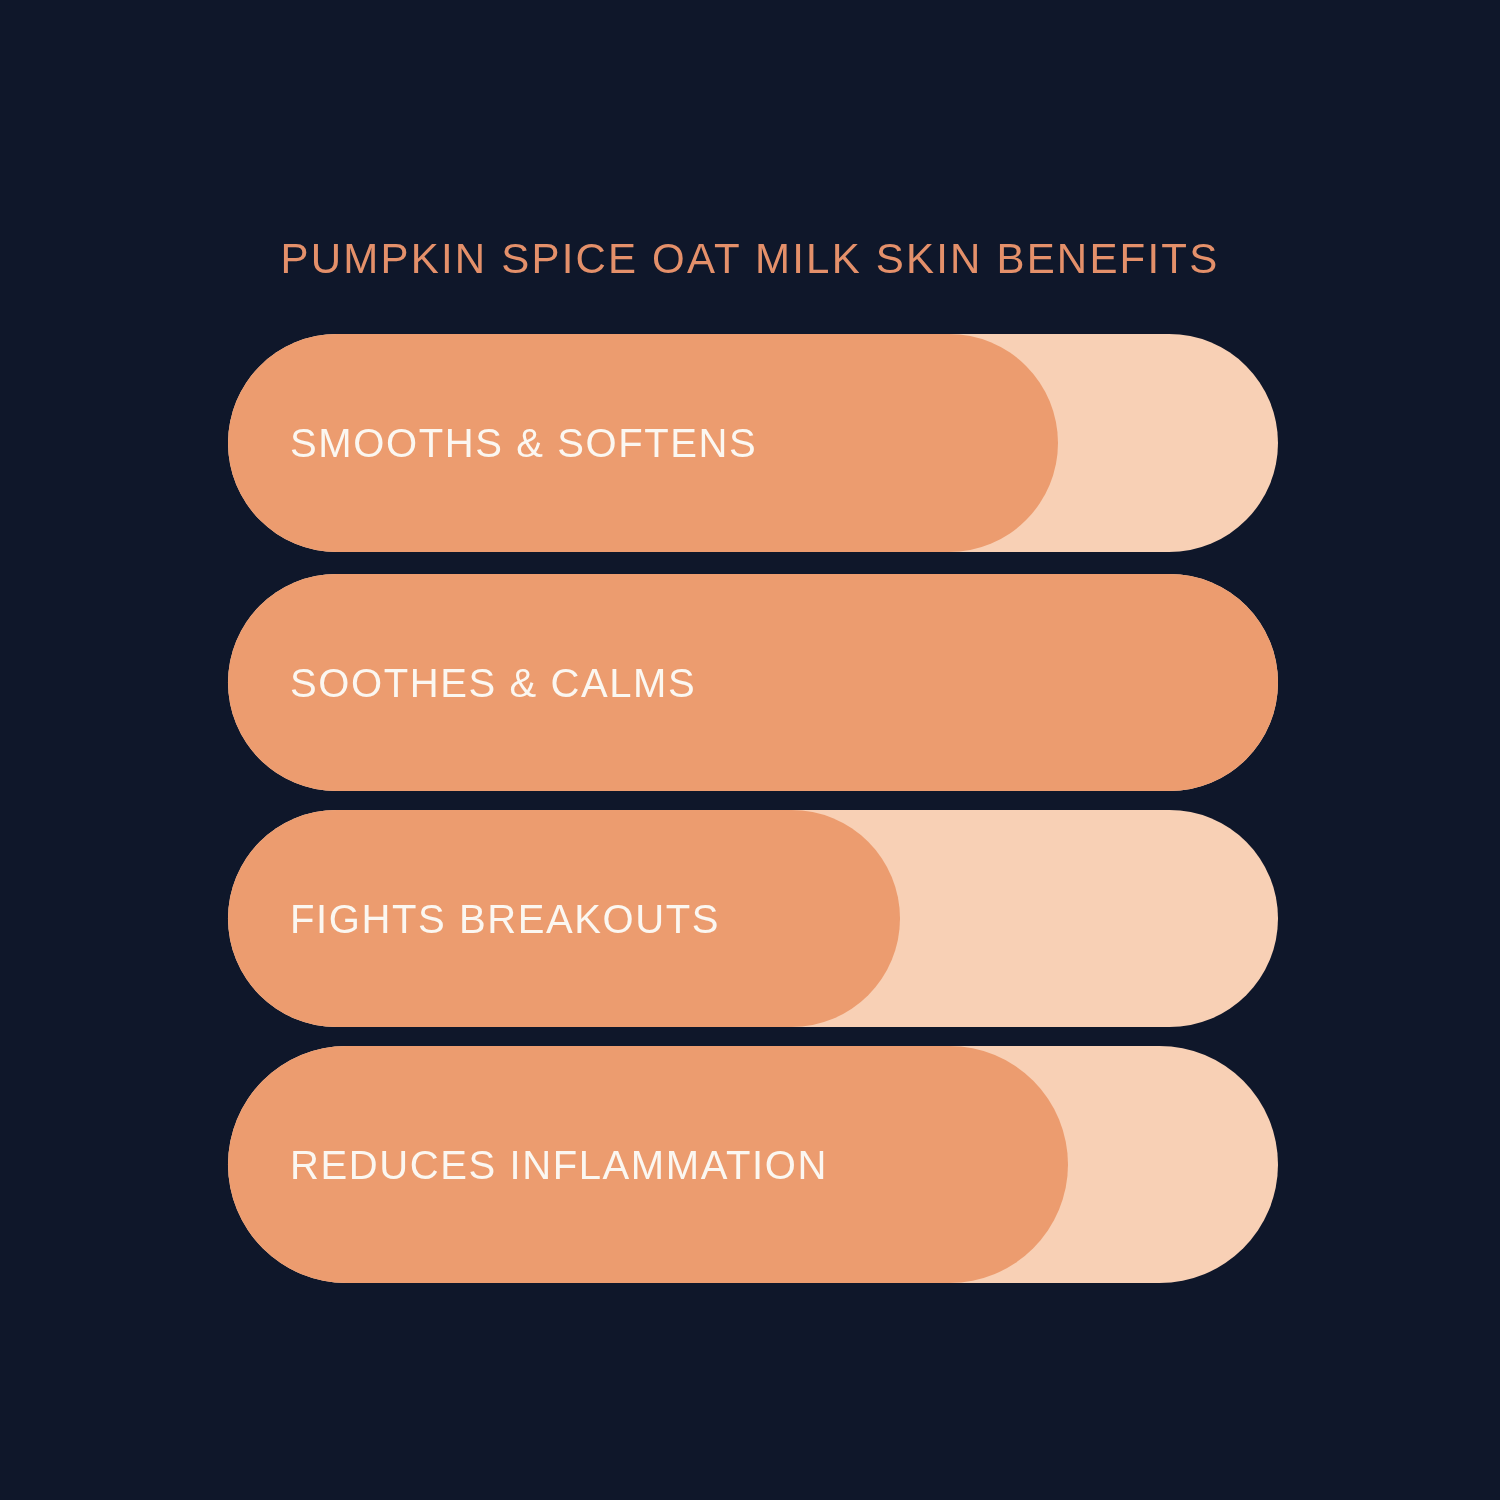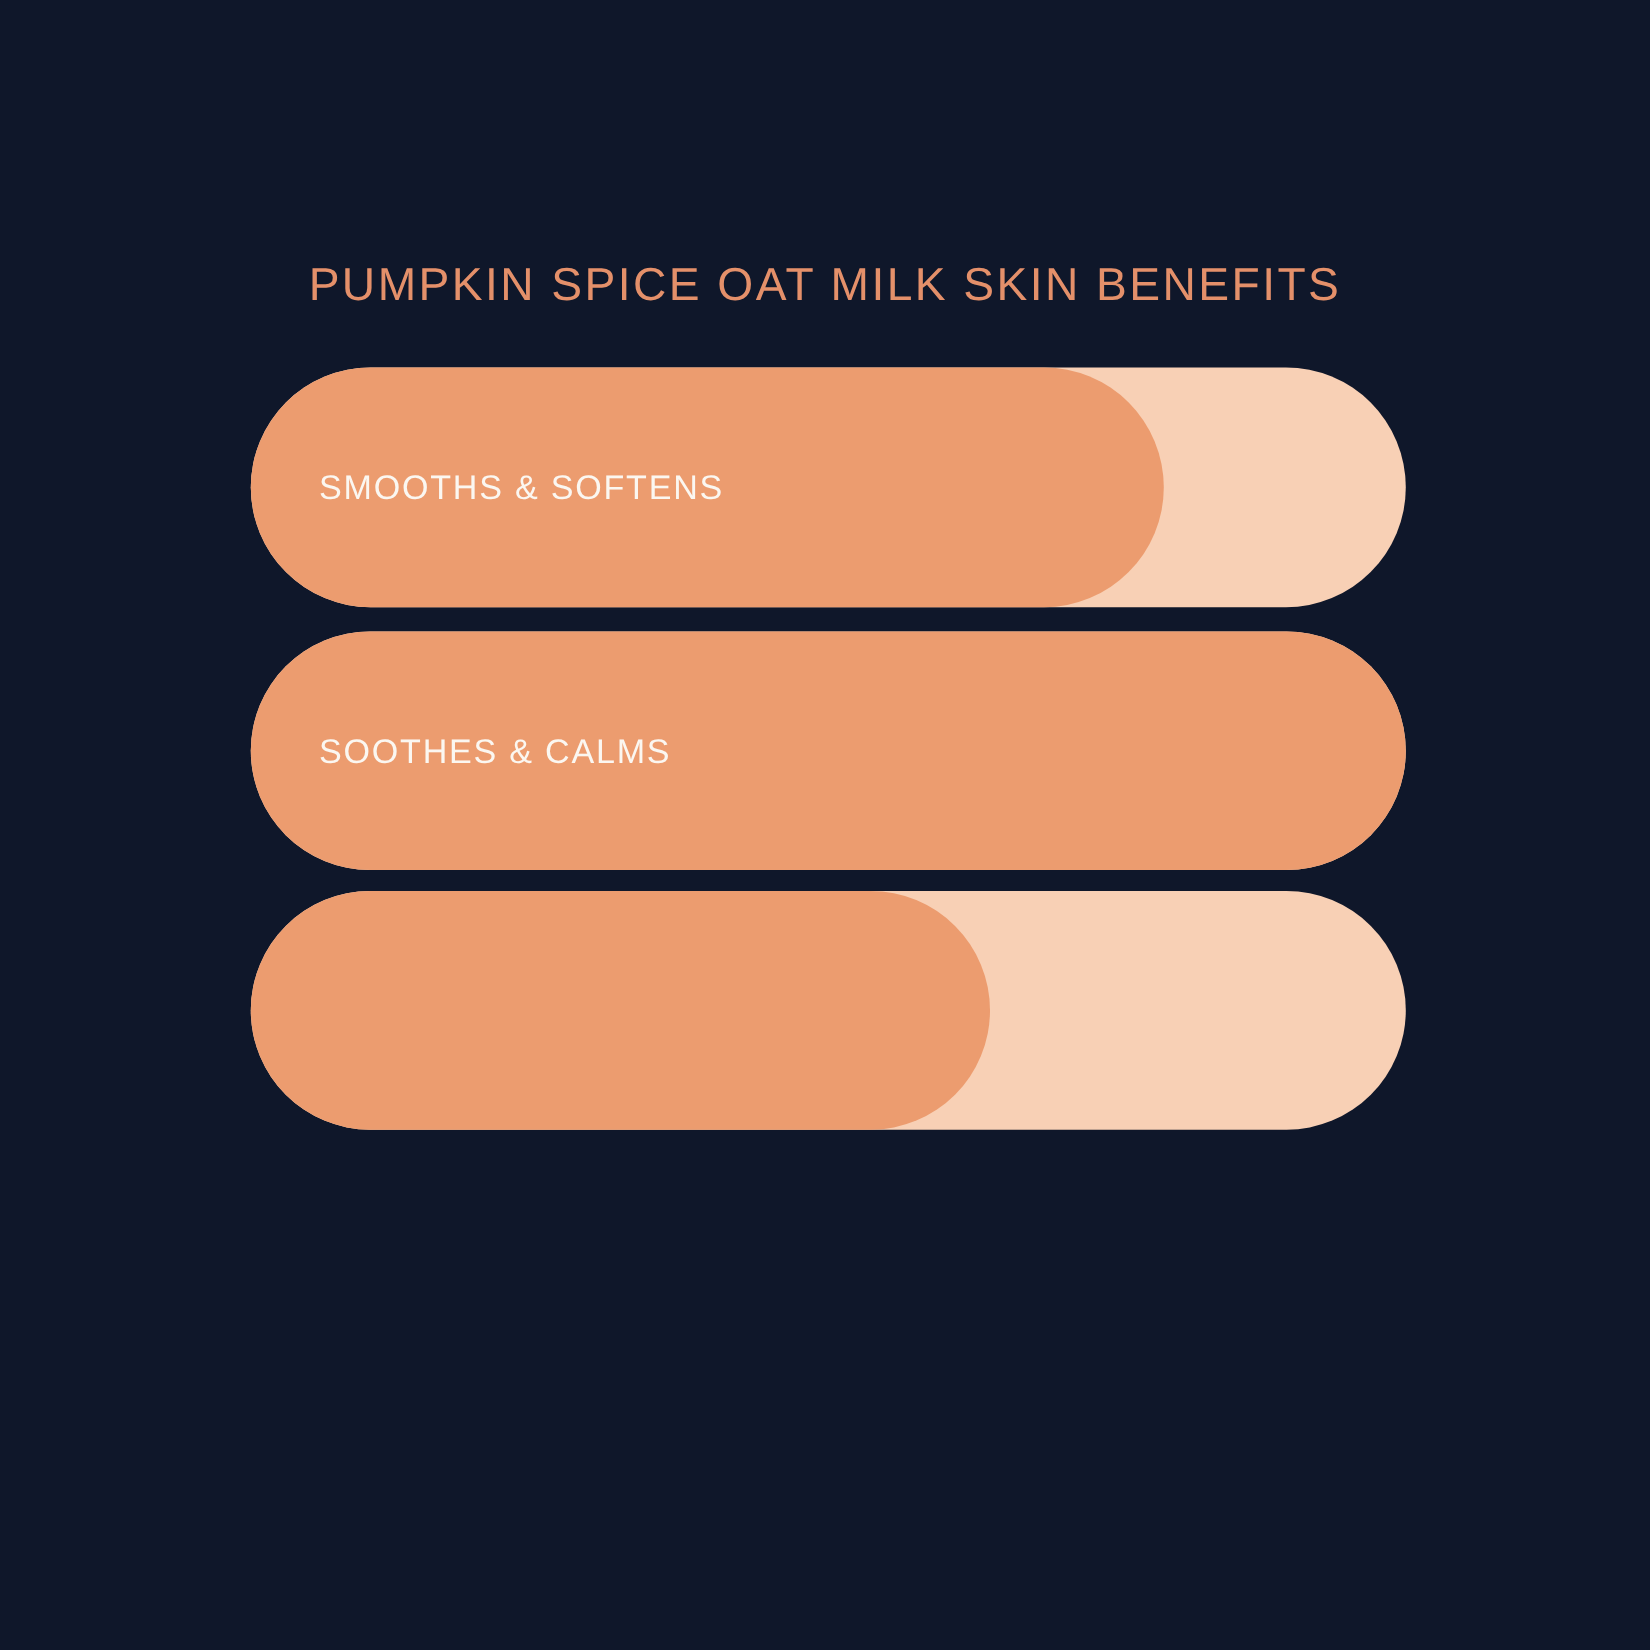--- a/index.html
+++ b/index.html
@@ -67,21 +67,21 @@
     height: 100%;
     background: #ec9c6f;
     border-radius: 9999px;
   }
 
   .bar-label {
     position: absolute;
     left: 62px;
     top: 50%;
     transform: translateY(-50%);
-    font-size: 31px;
+    font-size: 40px;
     font-weight: 400;
     letter-spacing: 1.6px;
     color: #fbf7f1;
     white-space: nowrap;
     line-height: 1;
     z-index: 3;
     pointer-events: none;
   }
 </style>
 </head>
@@ -101,17 +101,23 @@
 
     <div class="bar-row" style="top:240px; height:217px; width:1050px;">
       <div class="bar-track" style="background: rgb(248, 208, 181);"></div>
       <div class="bar-fill" style="width: 100%; background: rgb(236, 156, 111);"></div>
       <div class="bar-label" style="color: rgb(251, 247, 241); text-align: right;">SOOTHES &amp; CALMS</div>
     </div>
 
     <div class="bar-row" style="top:476px; height:217px; width:1050px;">
       <div class="bar-track" style="background: rgb(248, 208, 181);"></div>
       <div class="bar-fill" style="width: 64%; background: rgb(236, 156, 111);"></div>
+      <div class="bar-label" style="color: rgb(251, 247, 241);">FIGHTS BREAKOUTS</div>
     </div>
 
+    <div class="bar-row" style="top:712px; height:237px; width:1050px;">
+      <div class="bar-track" style="background: rgb(248, 208, 181);"></div>
+      <div class="bar-fill" style="width: 80%; background: rgb(236, 156, 111);"></div>
+      <div class="bar-label" style="color: rgb(251, 247, 241);">REDUCES INFLAMMATION</div>
+    </div>
 
   </div>
 </div>
 
 </body></html>

